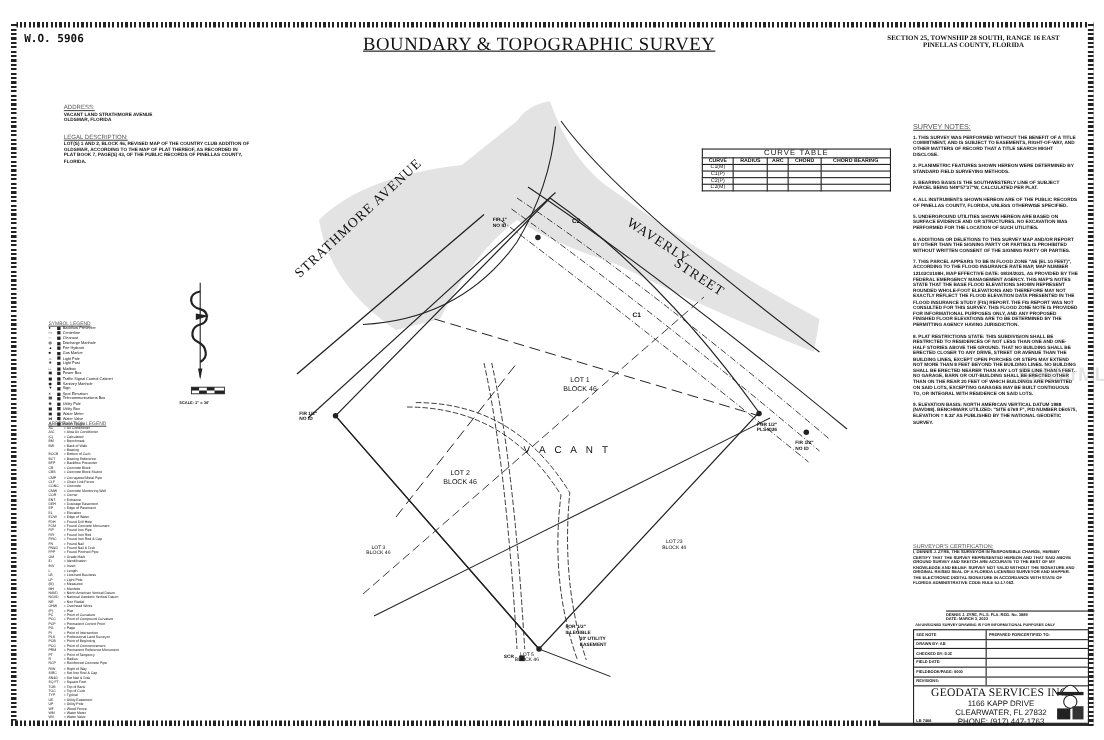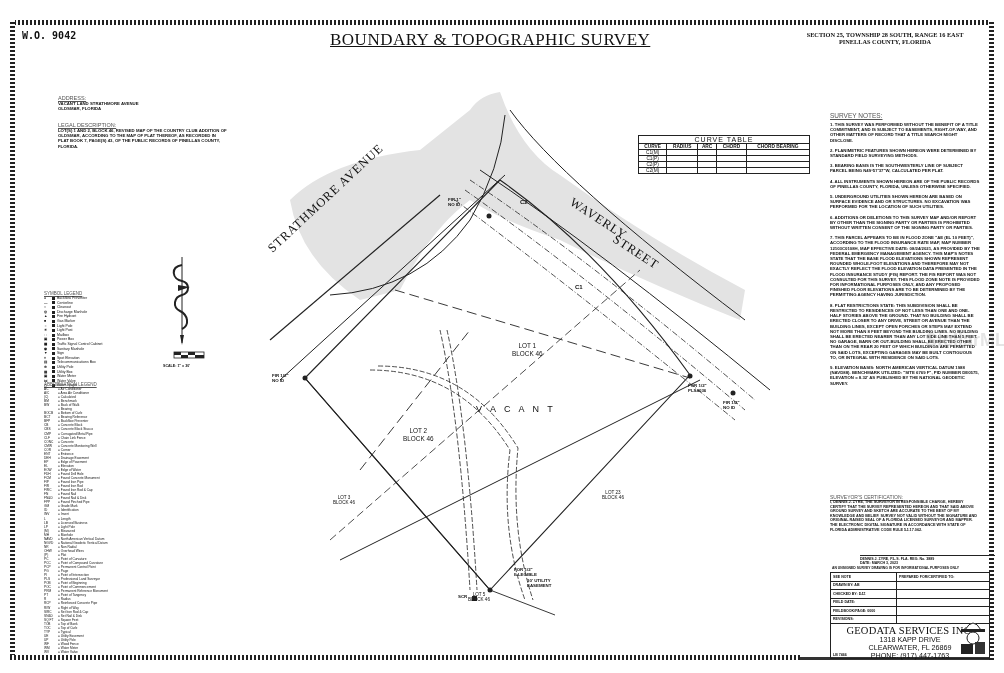--- a/index.html
+++ b/index.html
@@ -46,21 +46,21 @@
 </style>
 </head>
 <body>
 
 <div class="sheet"></div>
 <div class="ruler-top"></div>
 <div class="ruler-left"></div>
 <div class="ruler-right"></div>
 <div class="ruler-bottom"></div>
 
-<div class="abs wo">W.O. 9042</div>
+<div class="abs wo">W.O. 5906</div>
 <div class="abs title">BOUNDARY &amp; TOPOGRAPHIC SURVEY</div>
 <div class="abs section">
   <div>SECTION 25, TOWNSHIP 28 SOUTH, RANGE 16 EAST</div>
   <div>PINELLAS COUNTY, FLORIDA</div>
 </div>
 
 <div class="abs addr">
   <div class="hdr">ADDRESS:</div>
   <div class="small">VACANT LAND STRATHMORE AVENUE</div>
   <div class="small">OLDSMAR, FLORIDA</div>
@@ -544,22 +544,22 @@
     </div>
   <div class="tb-row">
       <div class="l">FIELDBOOK/PAGE: 0000</div>
       <div class="r"></div>
     </div>
   <div class="tb-row">
       <div class="l">REVISIONS:</div>
       <div class="r"></div>
     </div>
   <div class="company">GEODATA SERVICES INC.</div>
-  <div class="cline">1318 KAPP DRIVE</div>
-  <div class="cline">CLEARWATER, FL 26869</div>
+  <div class="cline">1166 KAPP DRIVE</div>
+  <div class="cline">CLEARWATER, FL 27832</div>
   <div class="cline">PHONE: (917) 447-1763</div>
   <div class="lb">LB 7466</div>
   <svg style="position:absolute;right:2px;bottom:2px" width="28" height="40">
     <path d="M6 14 Q14 0 22 14 Z" fill="#fff" stroke="#222"></path>
     <rect x="2" y="13" width="24" height="3" fill="#222"></rect>
     <circle cx="14" cy="22" r="6" fill="#fff" stroke="#222"></circle>
     <rect x="2" y="28" width="12" height="10" fill="#222"></rect>
     <rect x="16" y="26" width="10" height="12" fill="#333"></rect>
   </svg>
 </div>

